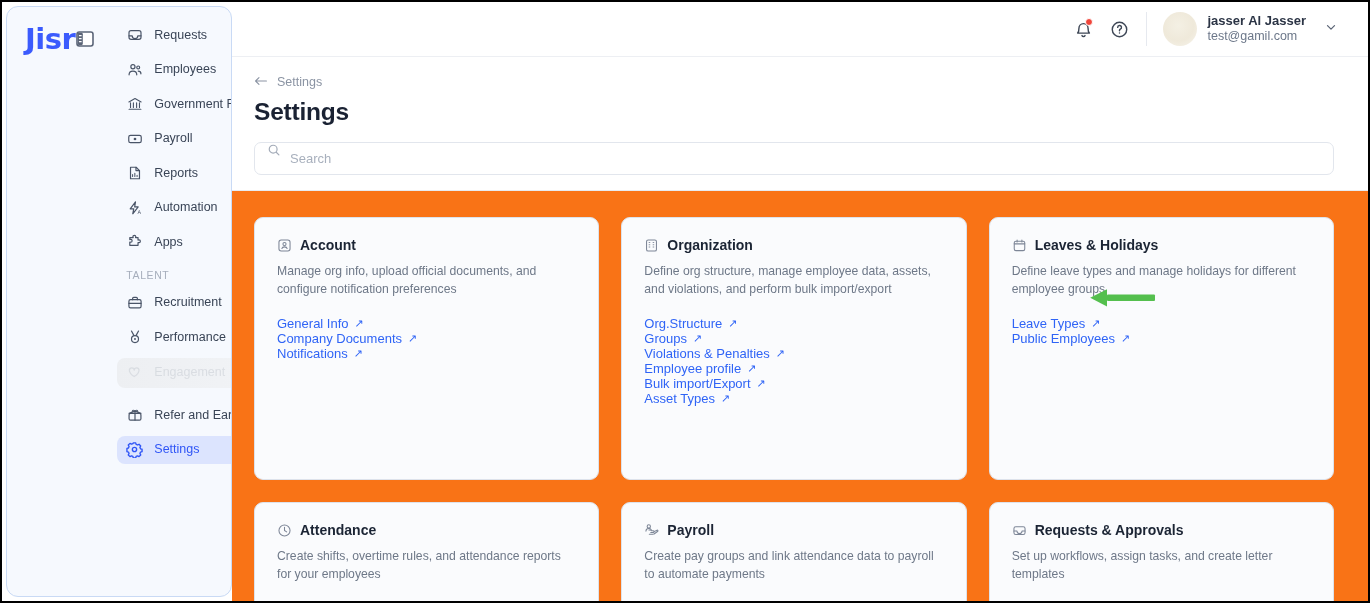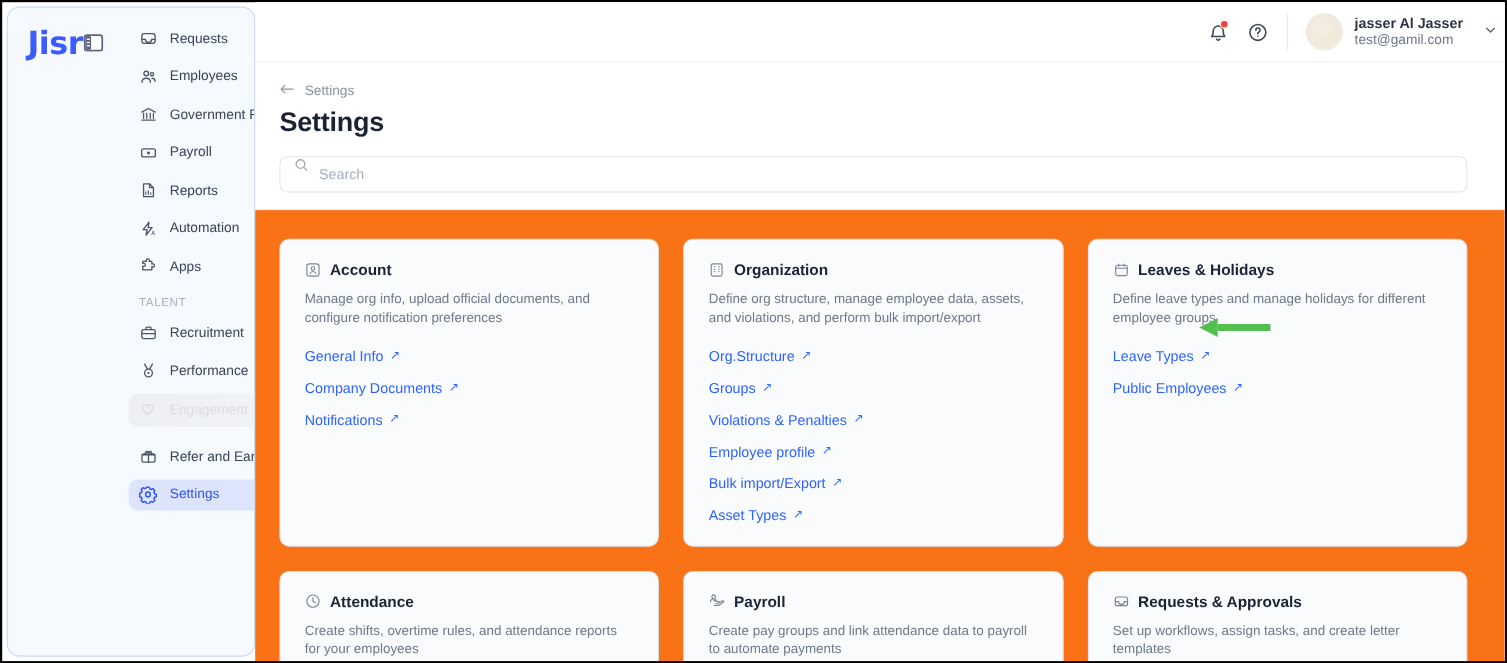--- a/index.html
+++ b/index.html
@@ -93,21 +93,21 @@
     flex-direction: column;
     min-width: 0;
     background: #ffffff;
   }
   .topbar {
     height: 55px;
     flex: 0 0 55px;
     display: flex;
     align-items: center;
     justify-content: flex-end;
-    padding-right: 6px;
+    padding-right: 30px;
     border-bottom: 1px solid #EDEFF3;
     background: #fff;
   }
   .icon-btn {
     width: 30px; height: 30px;
     display: flex; align-items: center; justify-content: center;
     cursor: pointer;
     position: relative;
     margin-left: 6px;
   }
@@ -217,21 +217,21 @@
     margin-bottom: 10px;
   }
   .card-title .ic { width: 15px; height: 15px; flex: 0 0 15px; display:flex;align-items:center;justify-content:center; }
   .card-desc {
     font-size: 12.2px;
     line-height: 1.46;
     color: #6E7888;
     margin-bottom: 17px;
     max-width: 300px;
   }
-  .links { display: flex; flex-direction: column; gap: 14px; }
+  .links { display: flex; flex-direction: column; gap: 0; }
   .link-row {
     display: flex;
     align-items: center;
     gap: 6px;
     color: #2F64F6;
     font-size: 13px;
     cursor: pointer;
     width: fit-content;
     position: relative;
   }

